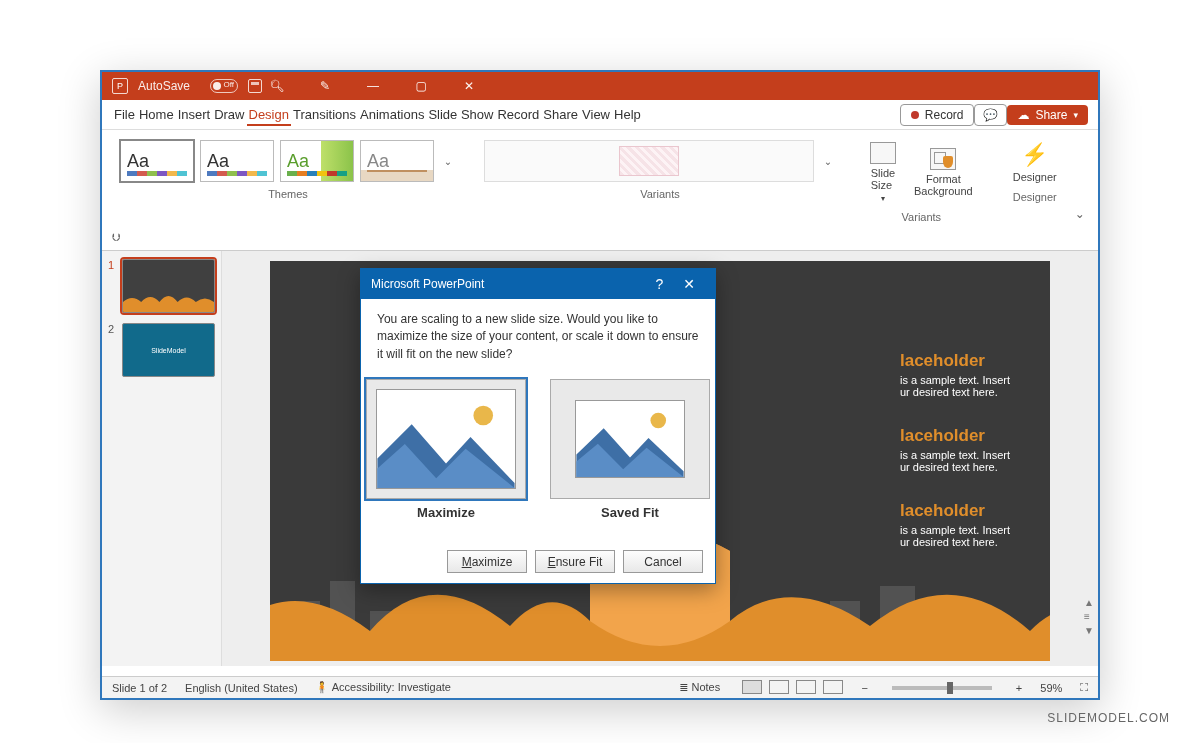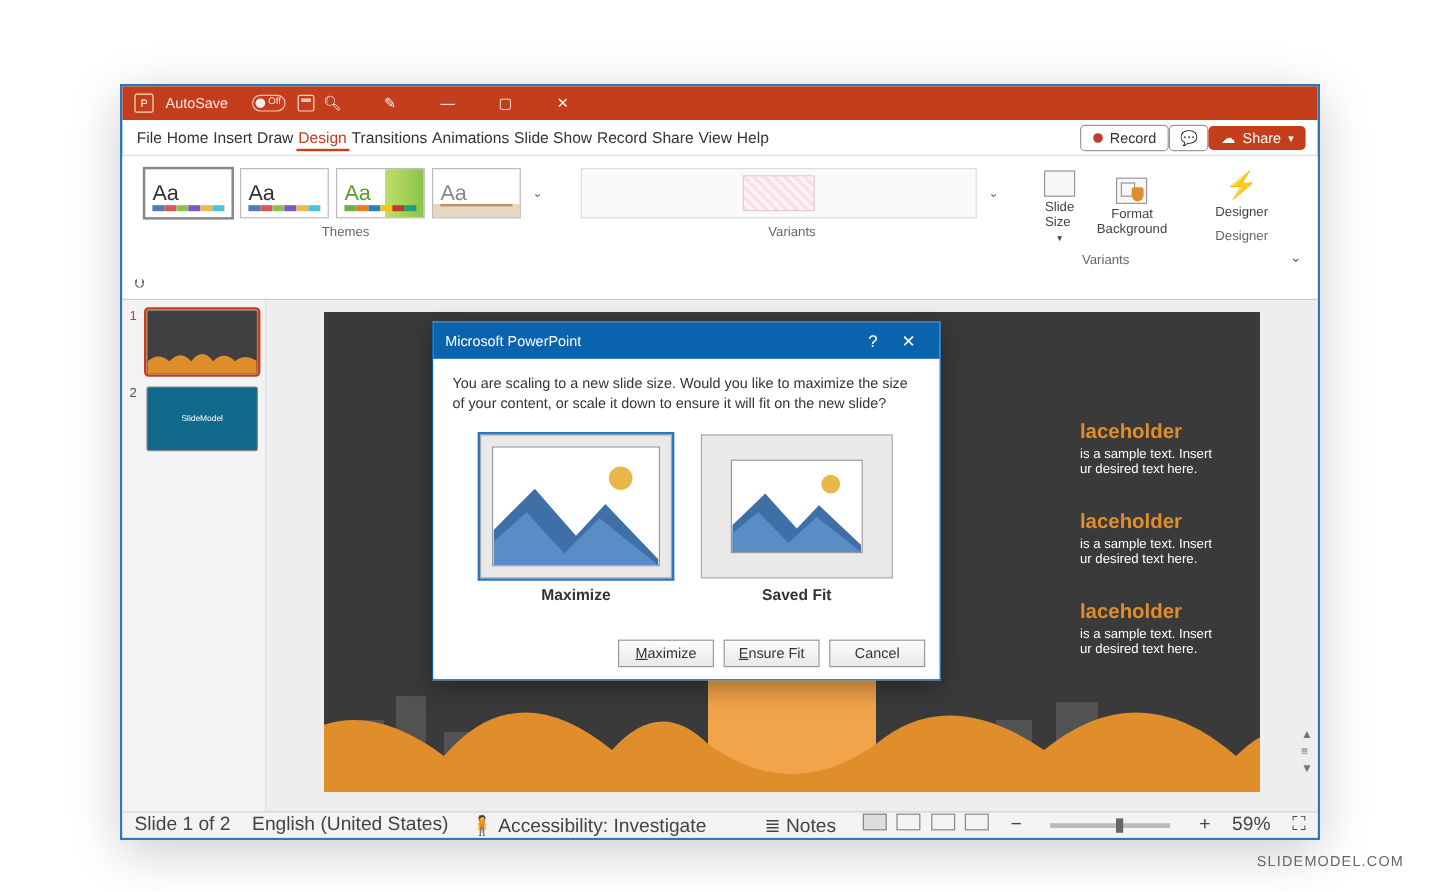--- a/index.html
+++ b/index.html
@@ -61,39 +61,39 @@
   .slide-thumb.sel{ outline:2px solid #C43E1C;}
   .slide-thumb.blue{ background:#116a8b; display:flex; align-items:center; justify-content:center;}
   .editor{ flex:1; position:relative; display:flex; align-items:flex-start; justify-content:center; padding:10px;}
   .slide-canvas{ width:780px; height:400px; background:#3a3a3a; position:relative; overflow:hidden;}
   .cloud{ position:absolute; left:-40px; right:-40px; bottom:-40px; height:170px;}
   .cloud svg{width:100%;height:100%;}
   .placeholder{ position:absolute; right:40px; color:#fff; font-size:11px;}
   .placeholder h3{ color:#E08E2B; font-size:17px; font-weight:700; margin-bottom:3px;}
   .scroll-arrows{ position:absolute; right:4px; bottom:30px; display:flex; flex-direction:column; gap:3px; color:#777; font-size:10px;}
   
-  .dialog{ position:absolute; left:360px; top:268px; width:424px; background:#fff; border:1px solid #0a63ad; box-shadow:0 6px 20px rgba(0,0,0,.35); z-index:50;}
+  .dialog{ position:absolute; left:360px; top:268px; width:356px; background:#fff; border:1px solid #0a63ad; box-shadow:0 6px 20px rgba(0,0,0,.35); z-index:50;}
   .dlg-title{ height:30px; background:#0a63ad; color:#fff; display:flex; align-items:center; padding:0 10px; font-size:12px;}
   .dlg-title .sp{flex:1;}
   .dlg-title .dctrl{ padding:0 10px; font-size:14px;}
   .dlg-body{ padding:12px 16px; font-size:12px; color:#333;}
   .dlg-opts{ display:flex; gap:24px; justify-content:center; margin:16px 0 8px 0;}
   .opt{ display:flex; flex-direction:column; align-items:center; gap:6px;}
   .opt-frame{ width:160px; height:120px; border:1px solid #aaa; padding:8px; background:#e9e9e9; display:flex; align-items:center; justify-content:center;}
   .opt-frame.sel{ outline:2px solid #2F77BC;}
   .pic{ background:#fff; border:1px solid #999; position:relative; overflow:hidden;}
   .pic.max{ width:140px; height:100px;}
   .pic.fit{ width:110px; height:78px;}
   .pic svg{position:absolute;inset:0;width:100%;height:100%;}
   .opt-label{ font-weight:600; font-size:13px;}
   .dlg-buttons{ display:flex; justify-content:flex-end; gap:8px; padding:10px 12px; }
   .dlg-btn{ min-width:80px; height:23px; border:1px solid #999; background:linear-gradient(#fdfdfd,#e8e8e8); font-size:12px; display:flex; align-items:center; justify-content:center;}
   .dlg-btn .u{ text-decoration:underline;}
   
-  .status{ height:22px; border-top:1px solid #ccc; background:#f3f3f3; display:flex; align-items:center; padding:0 10px; font-size:16px; color:#444; gap:18px;}
+  .status{ height:22px; border-top:1px solid #ccc; background:#f3f3f3; display:flex; align-items:center; padding:0 10px; font-size:11px; color:#444; gap:18px;margin-top:10px;}
   .status .sp{flex:1;}
   .status .vbtn{ width:20px; height:14px; border:1px solid #888; display:inline-block; margin-left:4px;}
   .status .vbtn.active{ background:#ddd;}
   .zoom-slider{ width:100px; height:4px; background:#bbb; position:relative; margin:0 6px;}
   .zoom-slider::before{content:"";position:absolute;left:-10px;top:-4px;font-size:11px;}
   .zoom-slider .knob{position:absolute;left:55px;top:-4px;width:6px;height:12px;background:#666;}
   .logomark{ position:absolute; right:30px; bottom:18px; font-size:12px; letter-spacing:1px; color:#666;}
   .mini-thumb-city{position:absolute;left:0;right:0;bottom:0;height:22px;}
   .mini-thumb-city svg{width:100%;height:100%;}
 </style>

